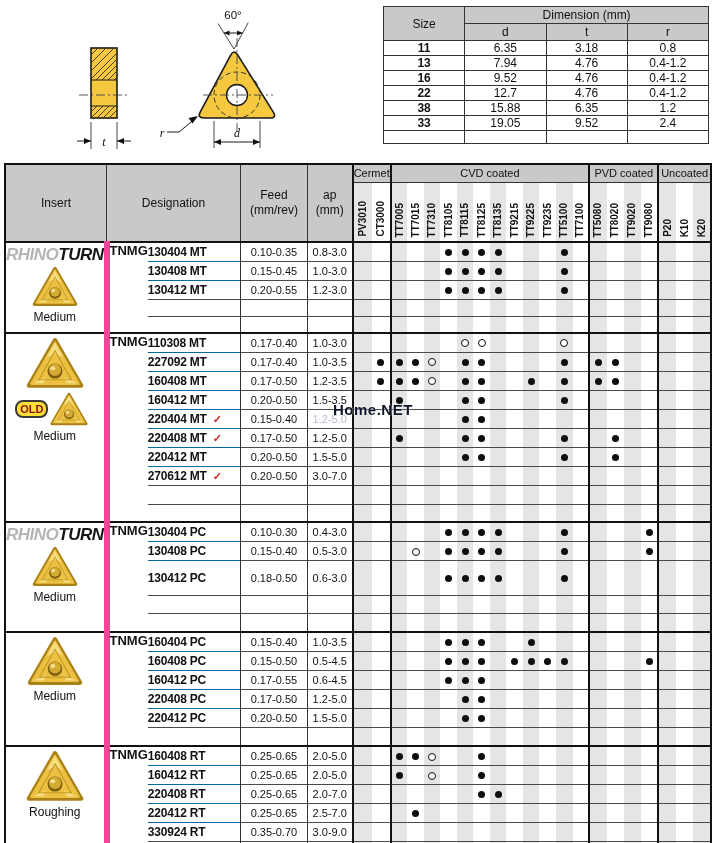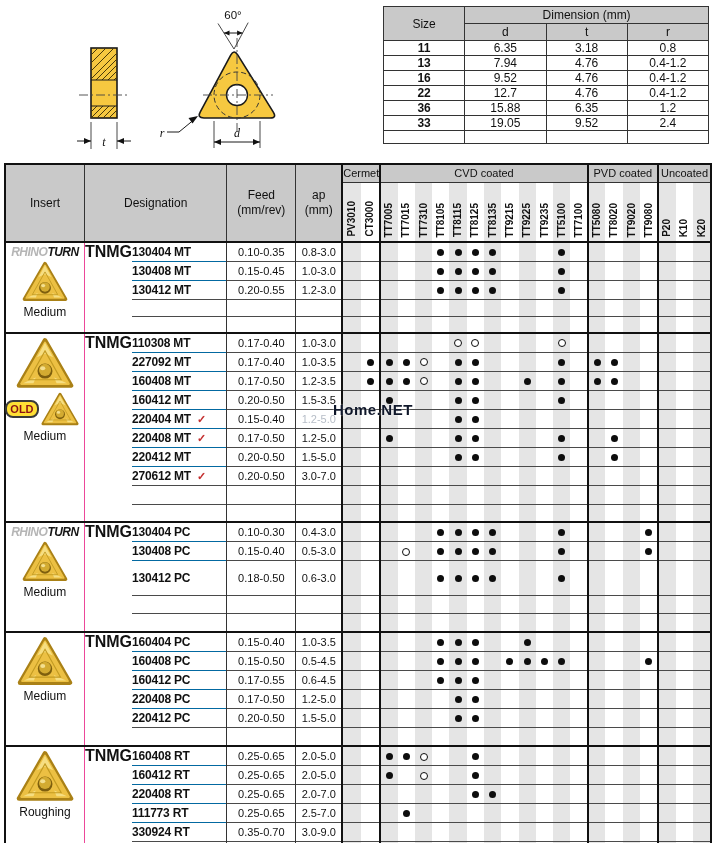--- a/index.html
+++ b/index.html
@@ -25,31 +25,31 @@
 .main-table{position:absolute;left:4px;top:163px;border-collapse:collapse;table-layout:fixed;border:2px solid #111}
 .main-table th,.main-table td{padding:0}
 .lh{background:#c9c9c9;font-size:12px;font-weight:400;border:1px solid #333;line-height:1.25;text-align:center}
 .gh{background:#c9c9c9;font-size:11px;font-weight:400;border:1px solid #333;height:18px;text-align:center;overflow:hidden;white-space:nowrap}
 .vlab{vertical-align:bottom;height:60px;text-align:center;border-bottom:2px solid #111;background:#fff}
 .vtext{display:inline-block;writing-mode:vertical-rl;transform:rotate(180deg);font-size:10px;line-height:1;padding-bottom:2px;white-space:nowrap}
 .sh{background:#e5e5e5}
 .btk{border-top:2px solid #111 !important}
 .bl2{border-left:2px solid #111 !important}
 .inscell{vertical-align:top;background:#fff}
-.prefix{font-size:16px;font-weight:700;vertical-align:top;text-align:center;padding:3px 0 0 6px;border-left:1px solid #ec4899}
+.prefix{font-size:13px;font-weight:700;vertical-align:top;text-align:center;padding:3px 0 0 6px;border-left:6px solid #ec4899}
 .num{font-size:12px;font-weight:700;text-align:left;padding-left:5px;border-top:1px solid #0369a1;white-space:nowrap;letter-spacing:-.2px}
 .val{font-size:11px;text-align:center;border-top:1px solid #4a4a4a;border-left:1px solid #333;white-space:nowrap}
 .gcell{border-top:1px solid #4a4a4a;text-align:center;vertical-align:middle}
 .filler td{border-top:1px solid #4a4a4a}
 .dot{display:inline-block;width:7px;height:7px;border-radius:50%;background:#0d0d0d;vertical-align:middle}
 .ring{display:inline-block;width:8px;height:8px;border-radius:50%;border:1.4px solid #0d0d0d;background:#fff;vertical-align:middle}
 .chk{color:#c43030;font-weight:700;margin-left:6px;font-size:11px}
 .light{color:#b6bdc7}
 .inswrap{display:flex;flex-direction:column;align-items:center;gap:3px;padding-top:3px}
-.logo{font-style:italic;font-weight:700;font-size:12px;letter-spacing:-.5px;line-height:1;white-space:nowrap}
+.logo{font-style:italic;font-weight:700;font-size:17px;letter-spacing:-.5px;line-height:1;white-space:nowrap}
 .lgA{color:#b5b5b5}.lgB{color:#161616}
 .oldrow{display:flex;align-items:center;gap:2px;margin-left:-6px}
 .oldbadge{background:#ffdf35;border:2px solid #3a3a3a;border-radius:8px;color:#8c1212;font-weight:700;font-size:11px;padding:0 3px;line-height:14px}
 .inslabel{font-size:12px;color:#111}
 .watermark{position:absolute;left:333px;top:401px;font-size:15px;font-weight:700;color:#0f172a;letter-spacing:.5px;text-shadow:0 0 2px #fff;z-index:5}
 </style>
 </head>
 <body>
 
 <div class="page">
@@ -139,21 +139,21 @@
           <td>4.76</td>
           <td>0.4-1.2</td>
         </tr>
         <tr>
           <td class="szv">22</td>
           <td>12.7</td>
           <td>4.76</td>
           <td>0.4-1.2</td>
         </tr>
         <tr>
-          <td class="szv">36</td>
+          <td class="szv">38</td>
           <td>15.88</td>
           <td>6.35</td>
           <td>1.2</td>
         </tr>
         <tr>
           <td class="szv">33</td>
           <td>19.05</td>
           <td>9.52</td>
           <td>2.4</td>
         </tr>
@@ -1080,21 +1080,21 @@
           <td class="gcell"></td>
           <td class="gcell sh bl2"></td>
           <td class="gcell"></td>
           <td class="gcell sh"></td>
           <td class="gcell"></td>
           <td class="gcell sh bl2"></td>
           <td class="gcell"></td>
           <td class="gcell sh"></td>
         </tr>
         <tr style="height: 19px;">
-          <td class="num">111773 RT</td>
+          <td class="num">220412 RT</td>
           <td class="val">0.25-0.65</td>
           <td class="val">2.5-7.0</td>
           <td class="gcell sh bl2"></td>
           <td class="gcell"></td>
           <td class="gcell sh bl2"></td>
           <td class="gcell"><span class="dot"></span></td>
           <td class="gcell sh"></td>
           <td class="gcell"></td>
           <td class="gcell sh"></td>
           <td class="gcell"></td>

